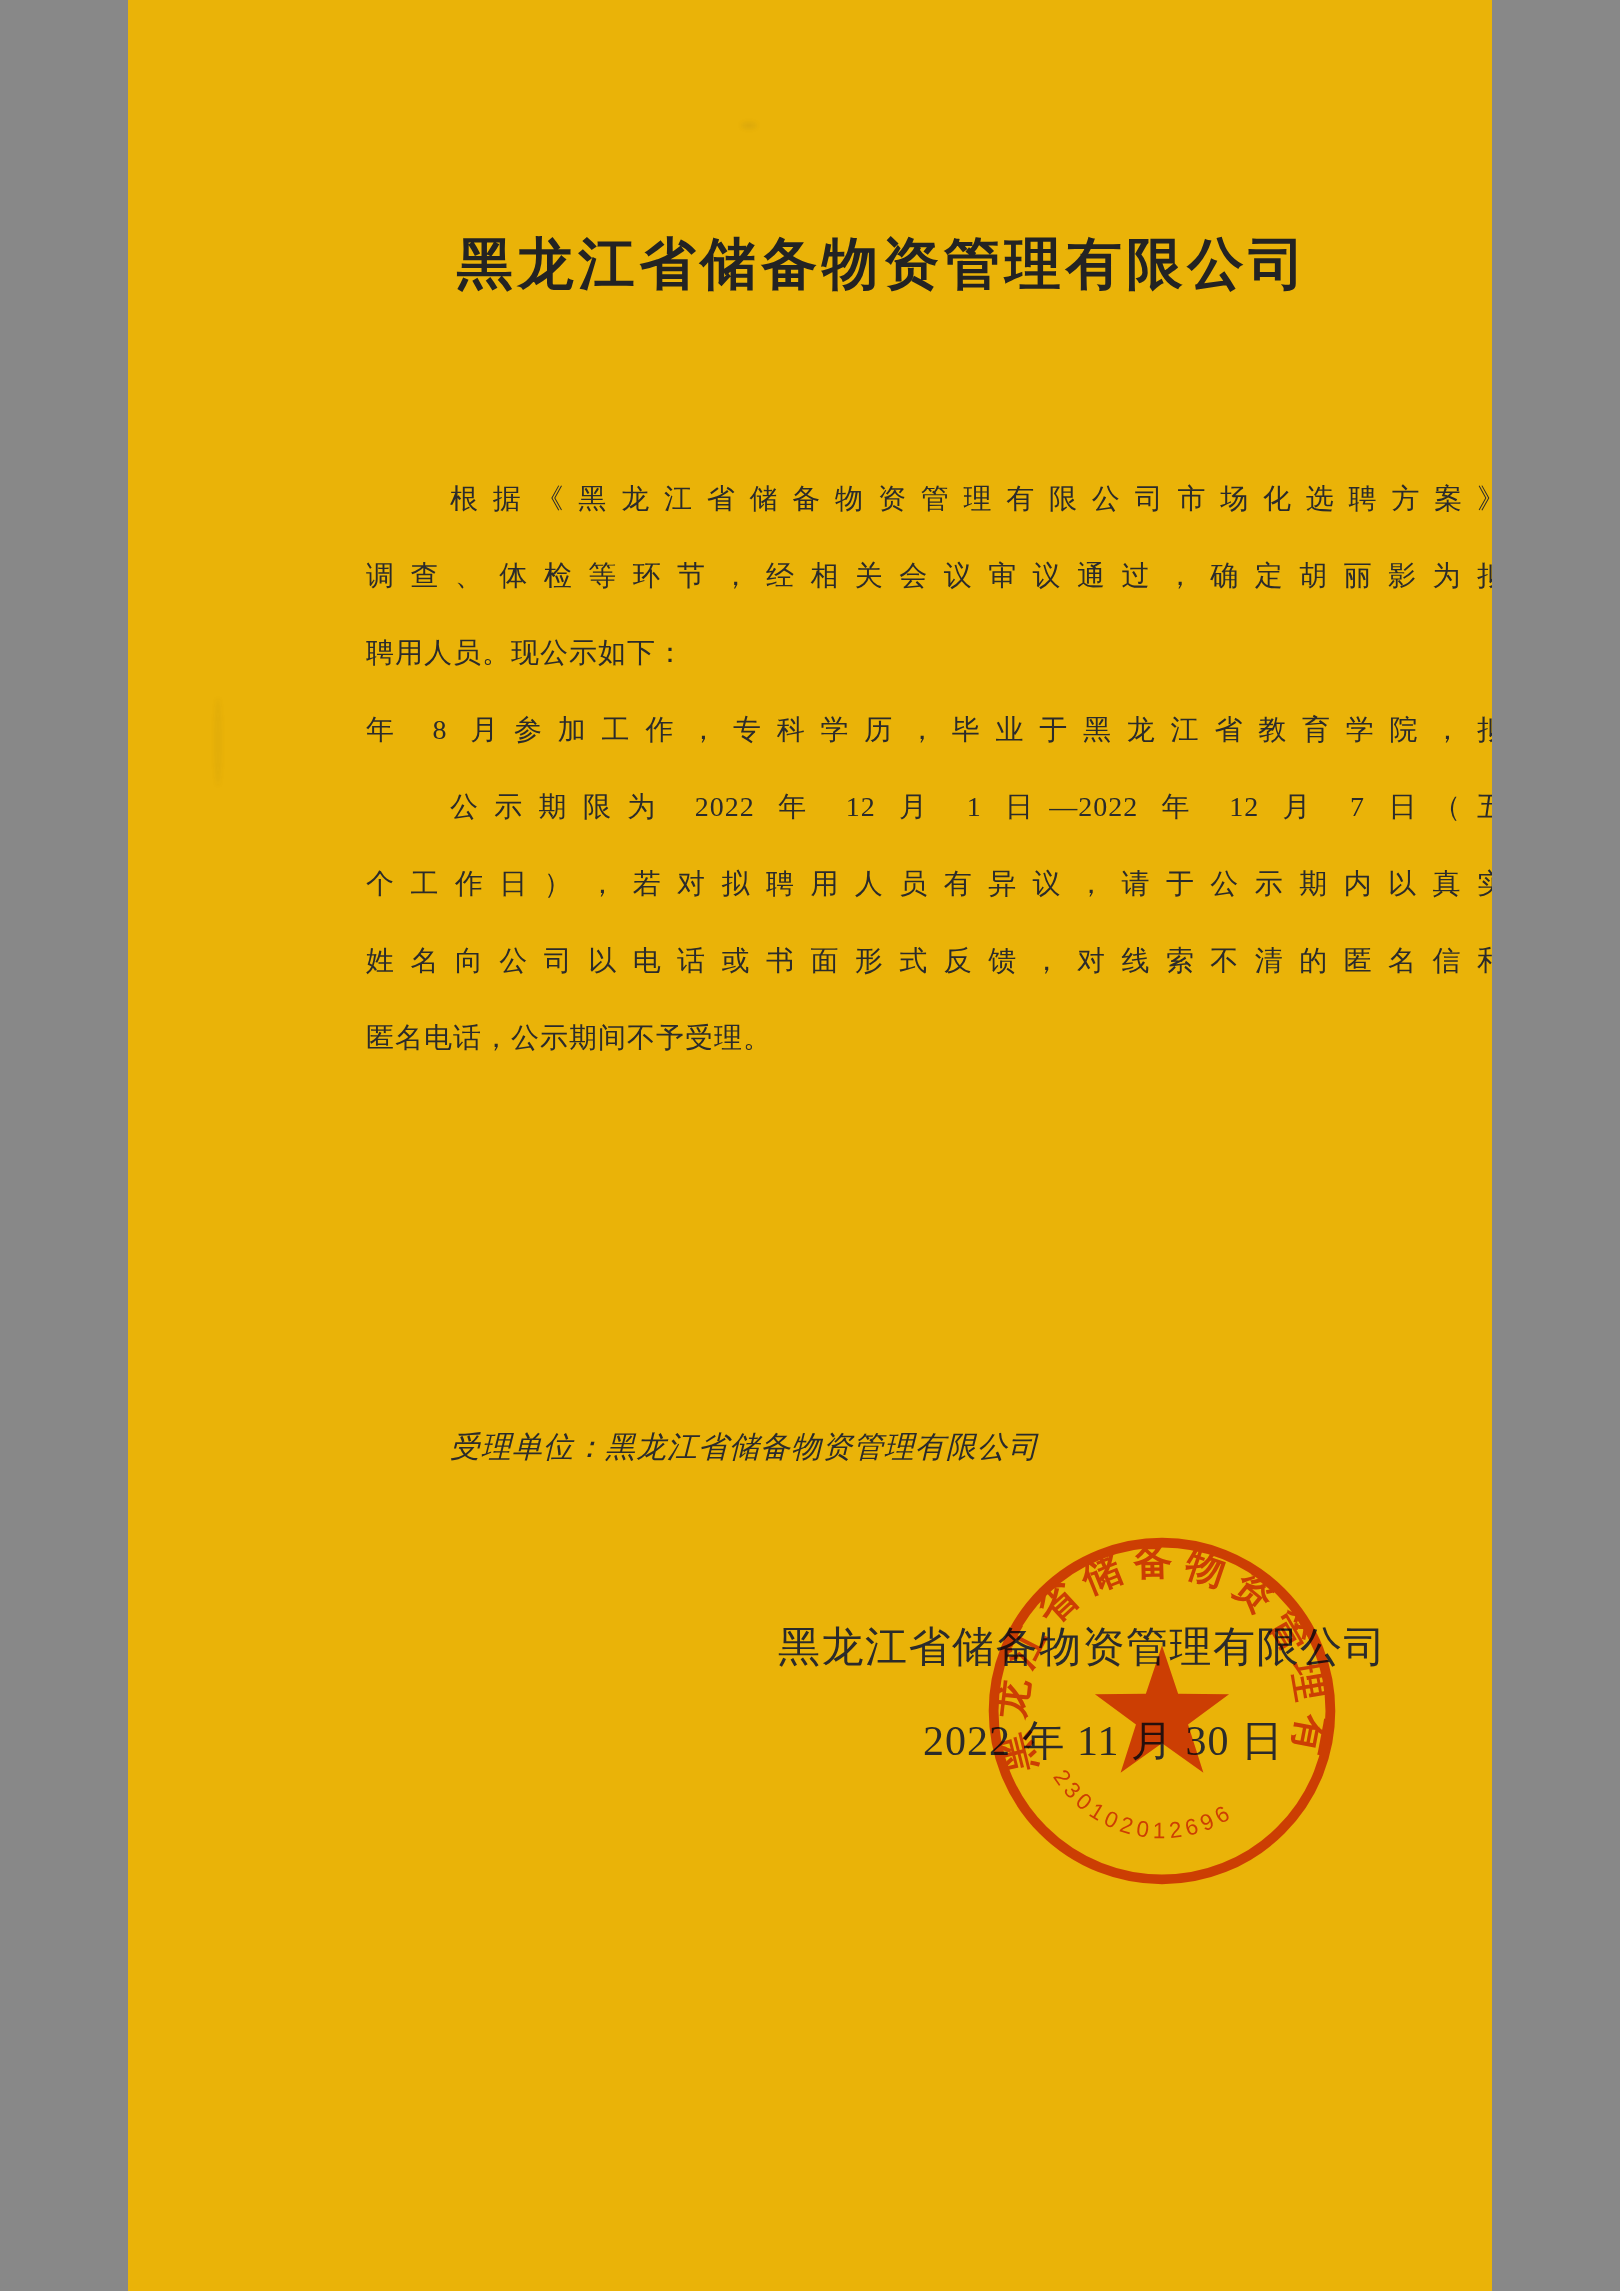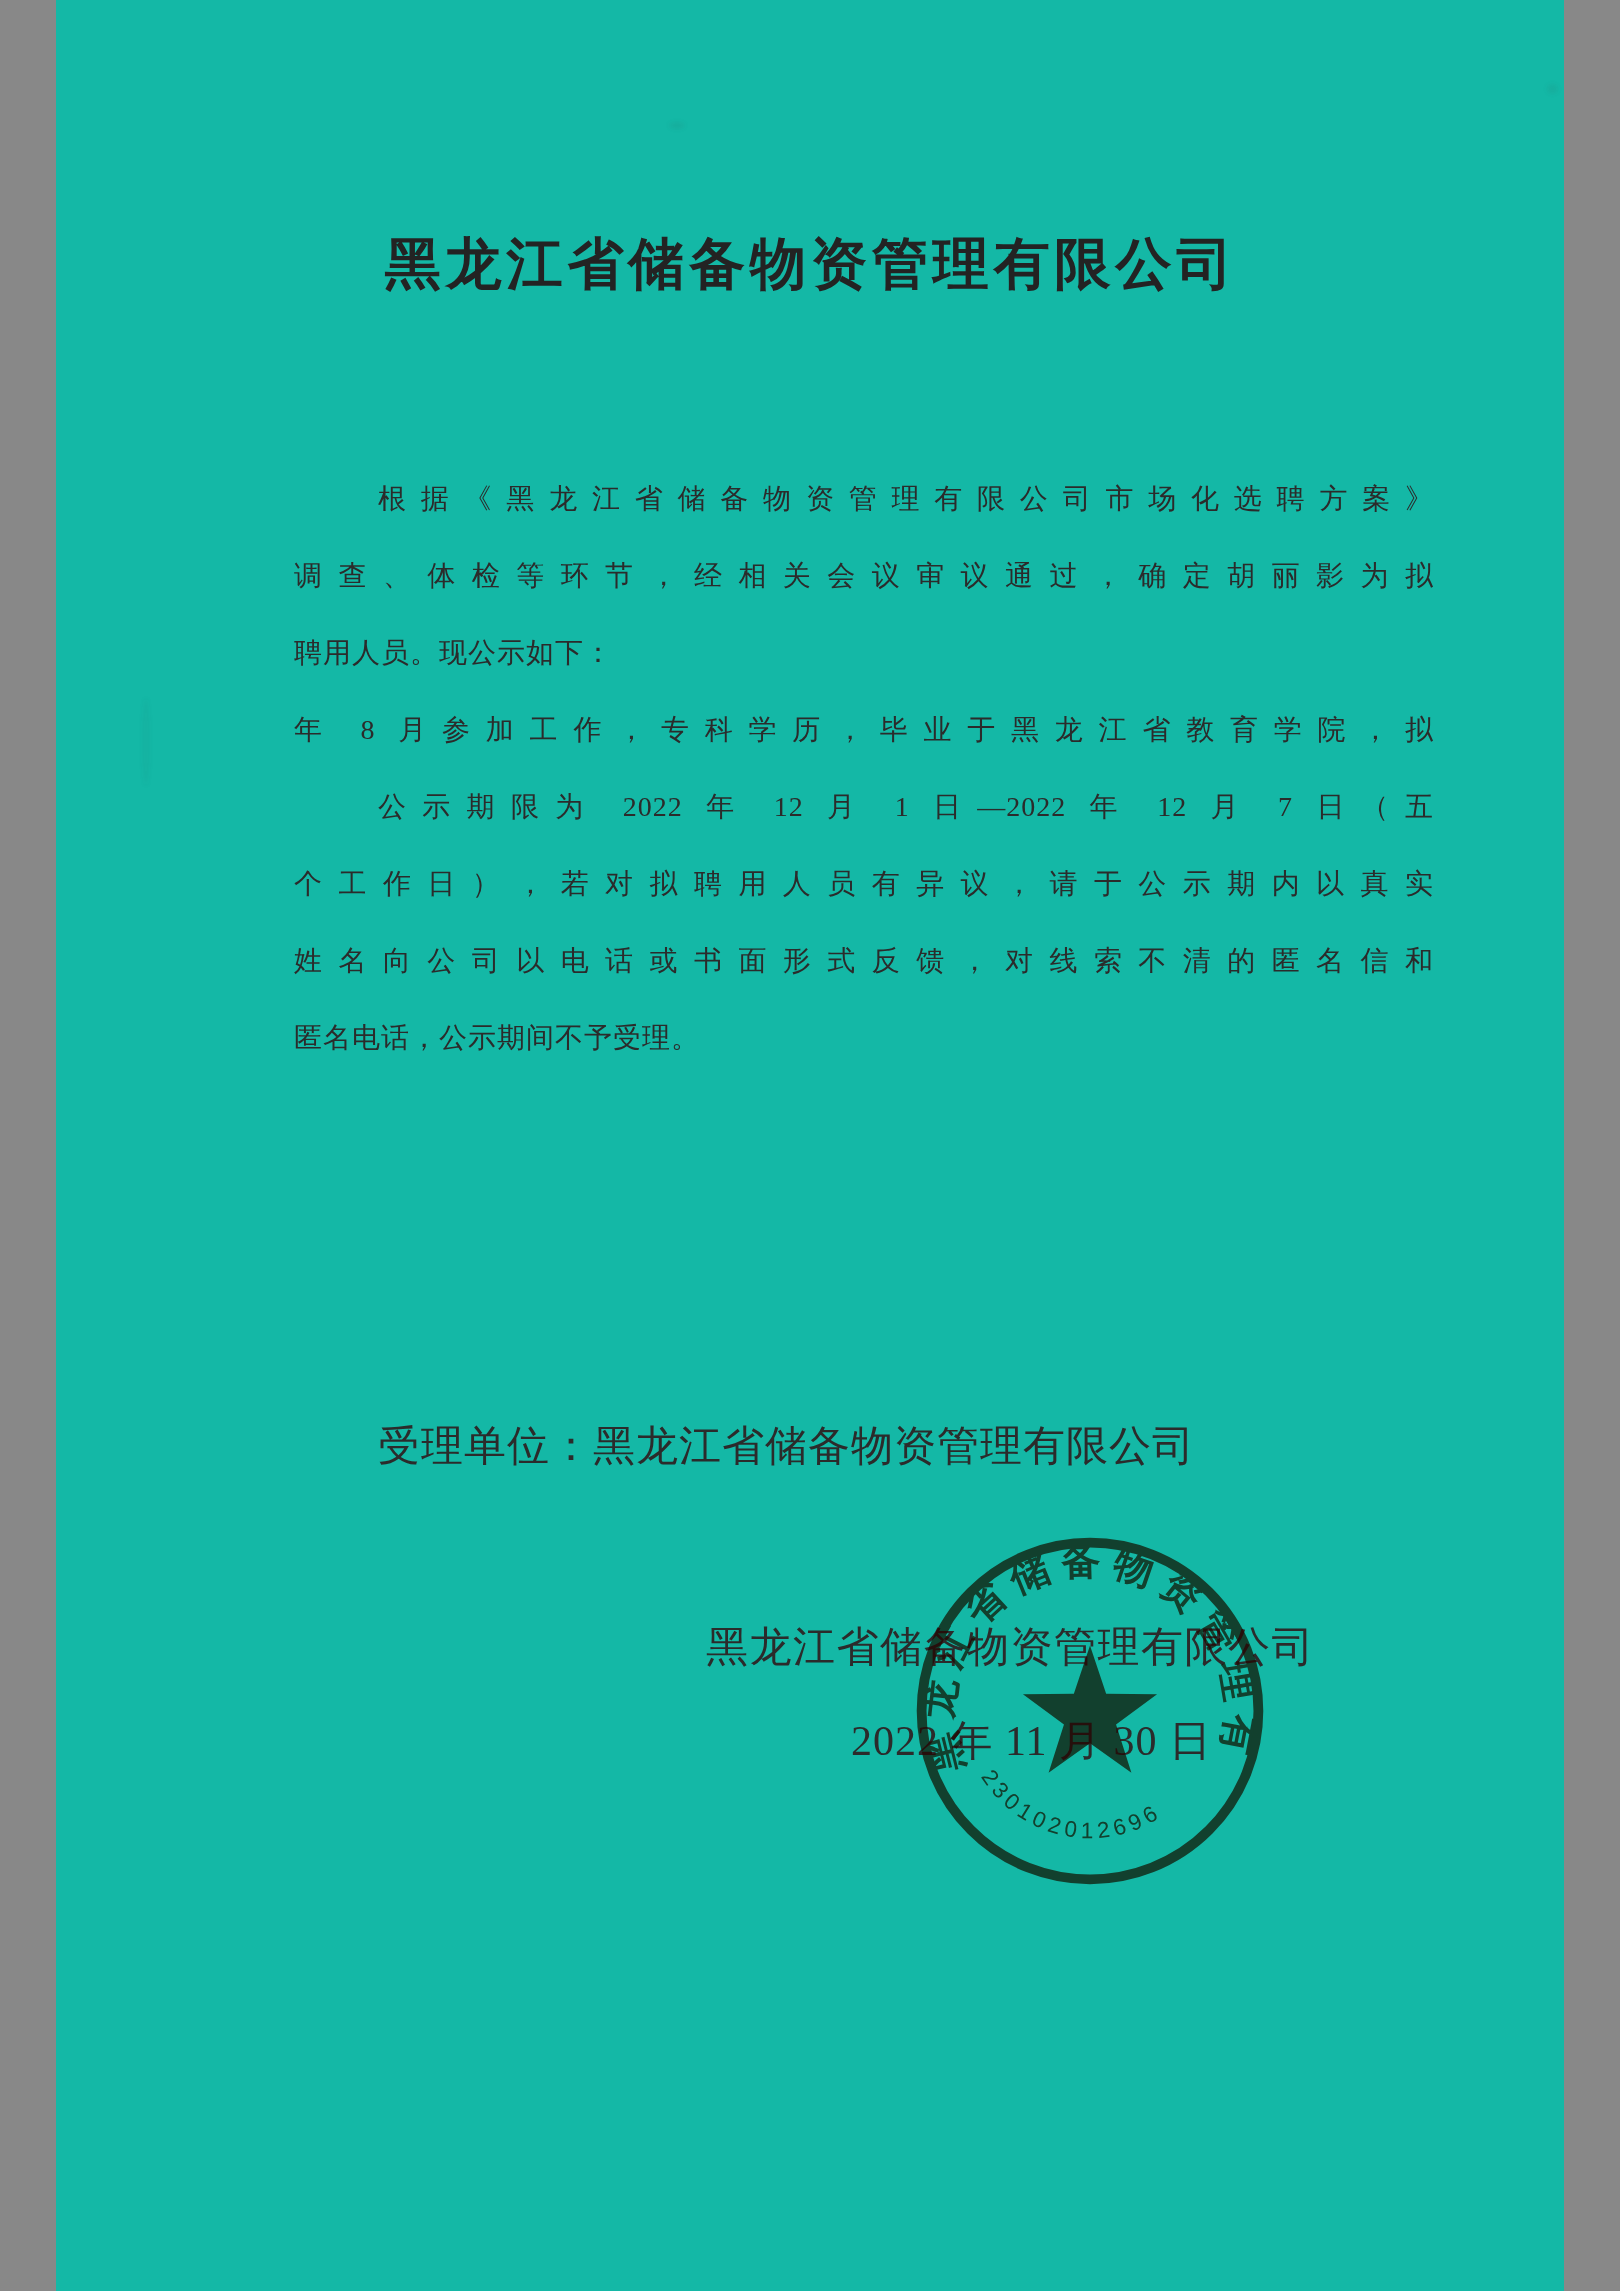--- a/index.html
+++ b/index.html
@@ -1,20 +1,20 @@
 <!DOCTYPE html>
 <html><head>
 <meta charset="utf-8">
 <style>
   html,body{margin:0;padding:0;background:#888;}
   .page{
     position:relative;
-    width:1508px;height:2292px;
+    width:1364px;height:2292px;
     margin:0 auto;
-    background:#14b8a6;
+    background:#eab308;
     overflow:hidden;
     font-family:"Liberation Serif",serif;
     color:#2a2a2a;
   }
   
   .title-block{
     position:absolute;left:238px;top:227px;width:1144px;
     box-sizing:border-box;padding-right:110px;
     text-align:center;
     font-family:"Liberation Sans",sans-serif;
@@ -31,21 +31,21 @@
   
   .body-block{
     position:absolute;left:238px;top:460px;width:1140px;
     font-size:28px;letter-spacing:1px;color:#2b2b2b;
   }
   .bline{height:77px;line-height:77px;white-space:nowrap;}
   .bline.jst{white-space:normal;text-align:justify;text-align-last:justify;}
   .bline.ind{text-indent:84px;}
   .contact-block{
     position:absolute;left:238px;top:1408px;width:1140px;
-    font-size:42px;letter-spacing:1px;color:#2b2b2b;
+    font-size:30px;letter-spacing:1px;color:#2b2b2b;font-style:italic;
   }
   
   .sig-company{
     position:absolute;left:650px;top:1609px;
     height:77px;line-height:77px;
     font-size:42px;letter-spacing:1.5px;color:#2b2b2b;
     white-space:nowrap;
   }
   .sig-date{
     position:absolute;left:795px;top:1703px;

